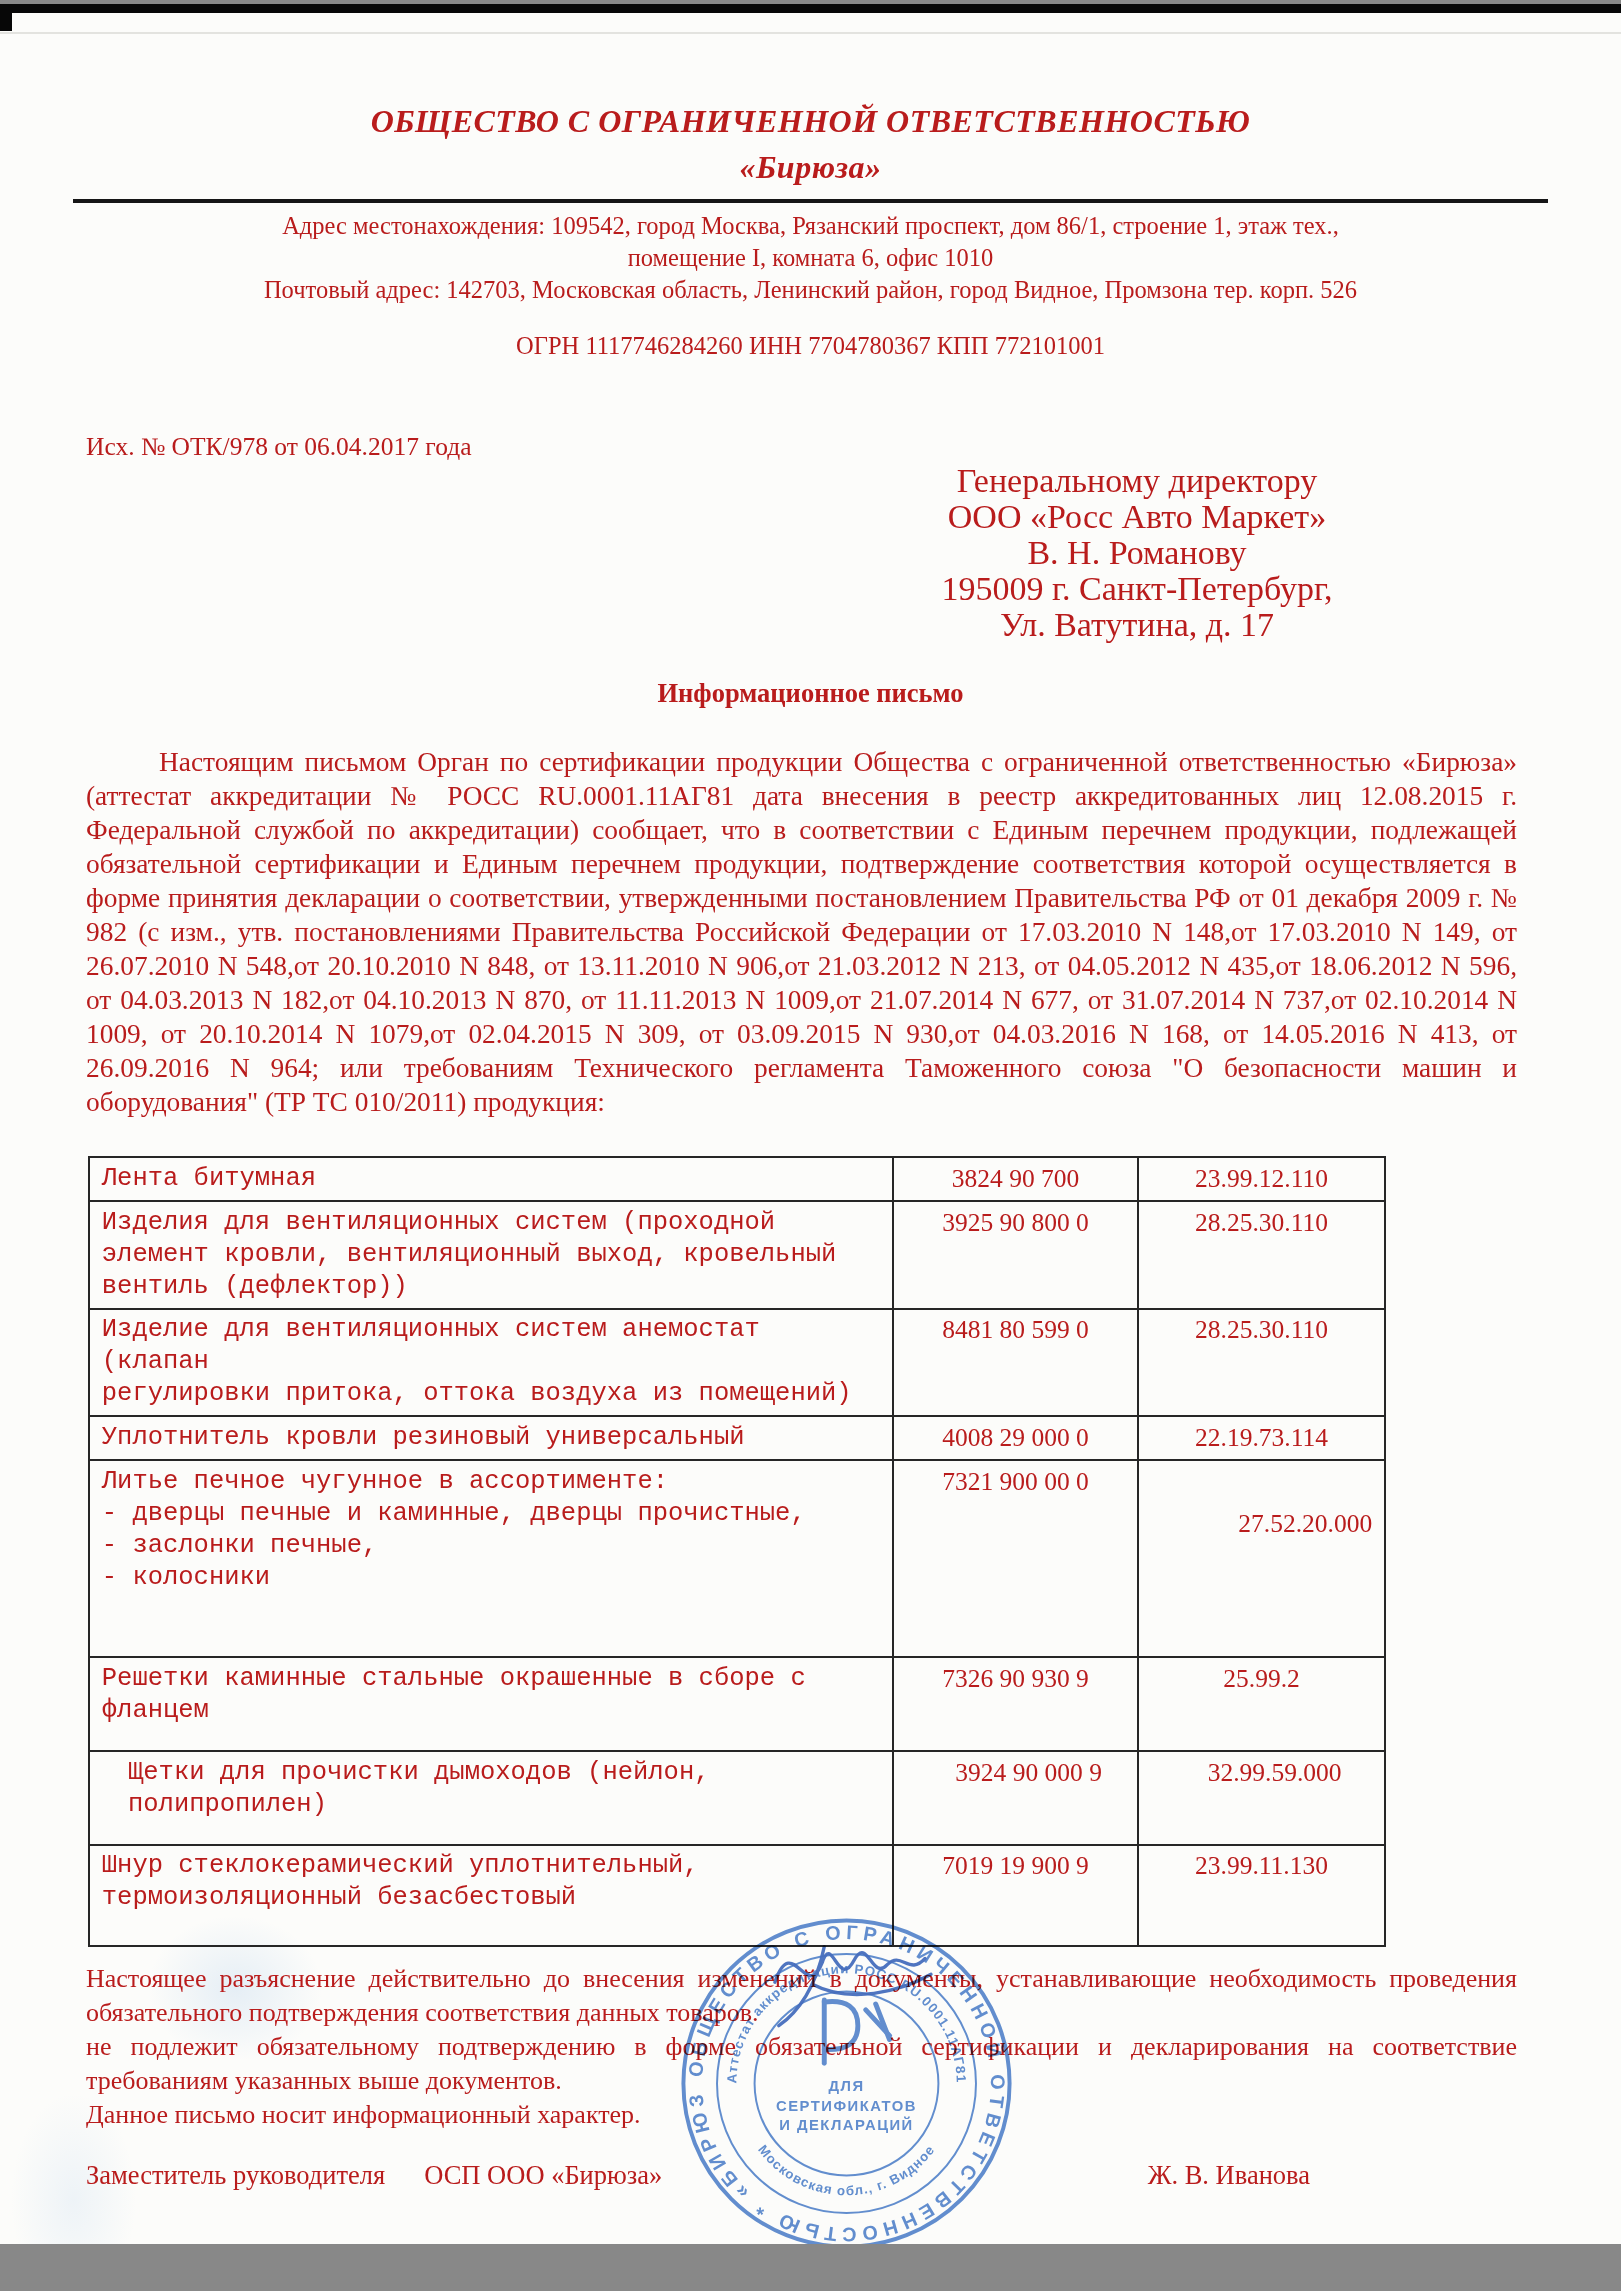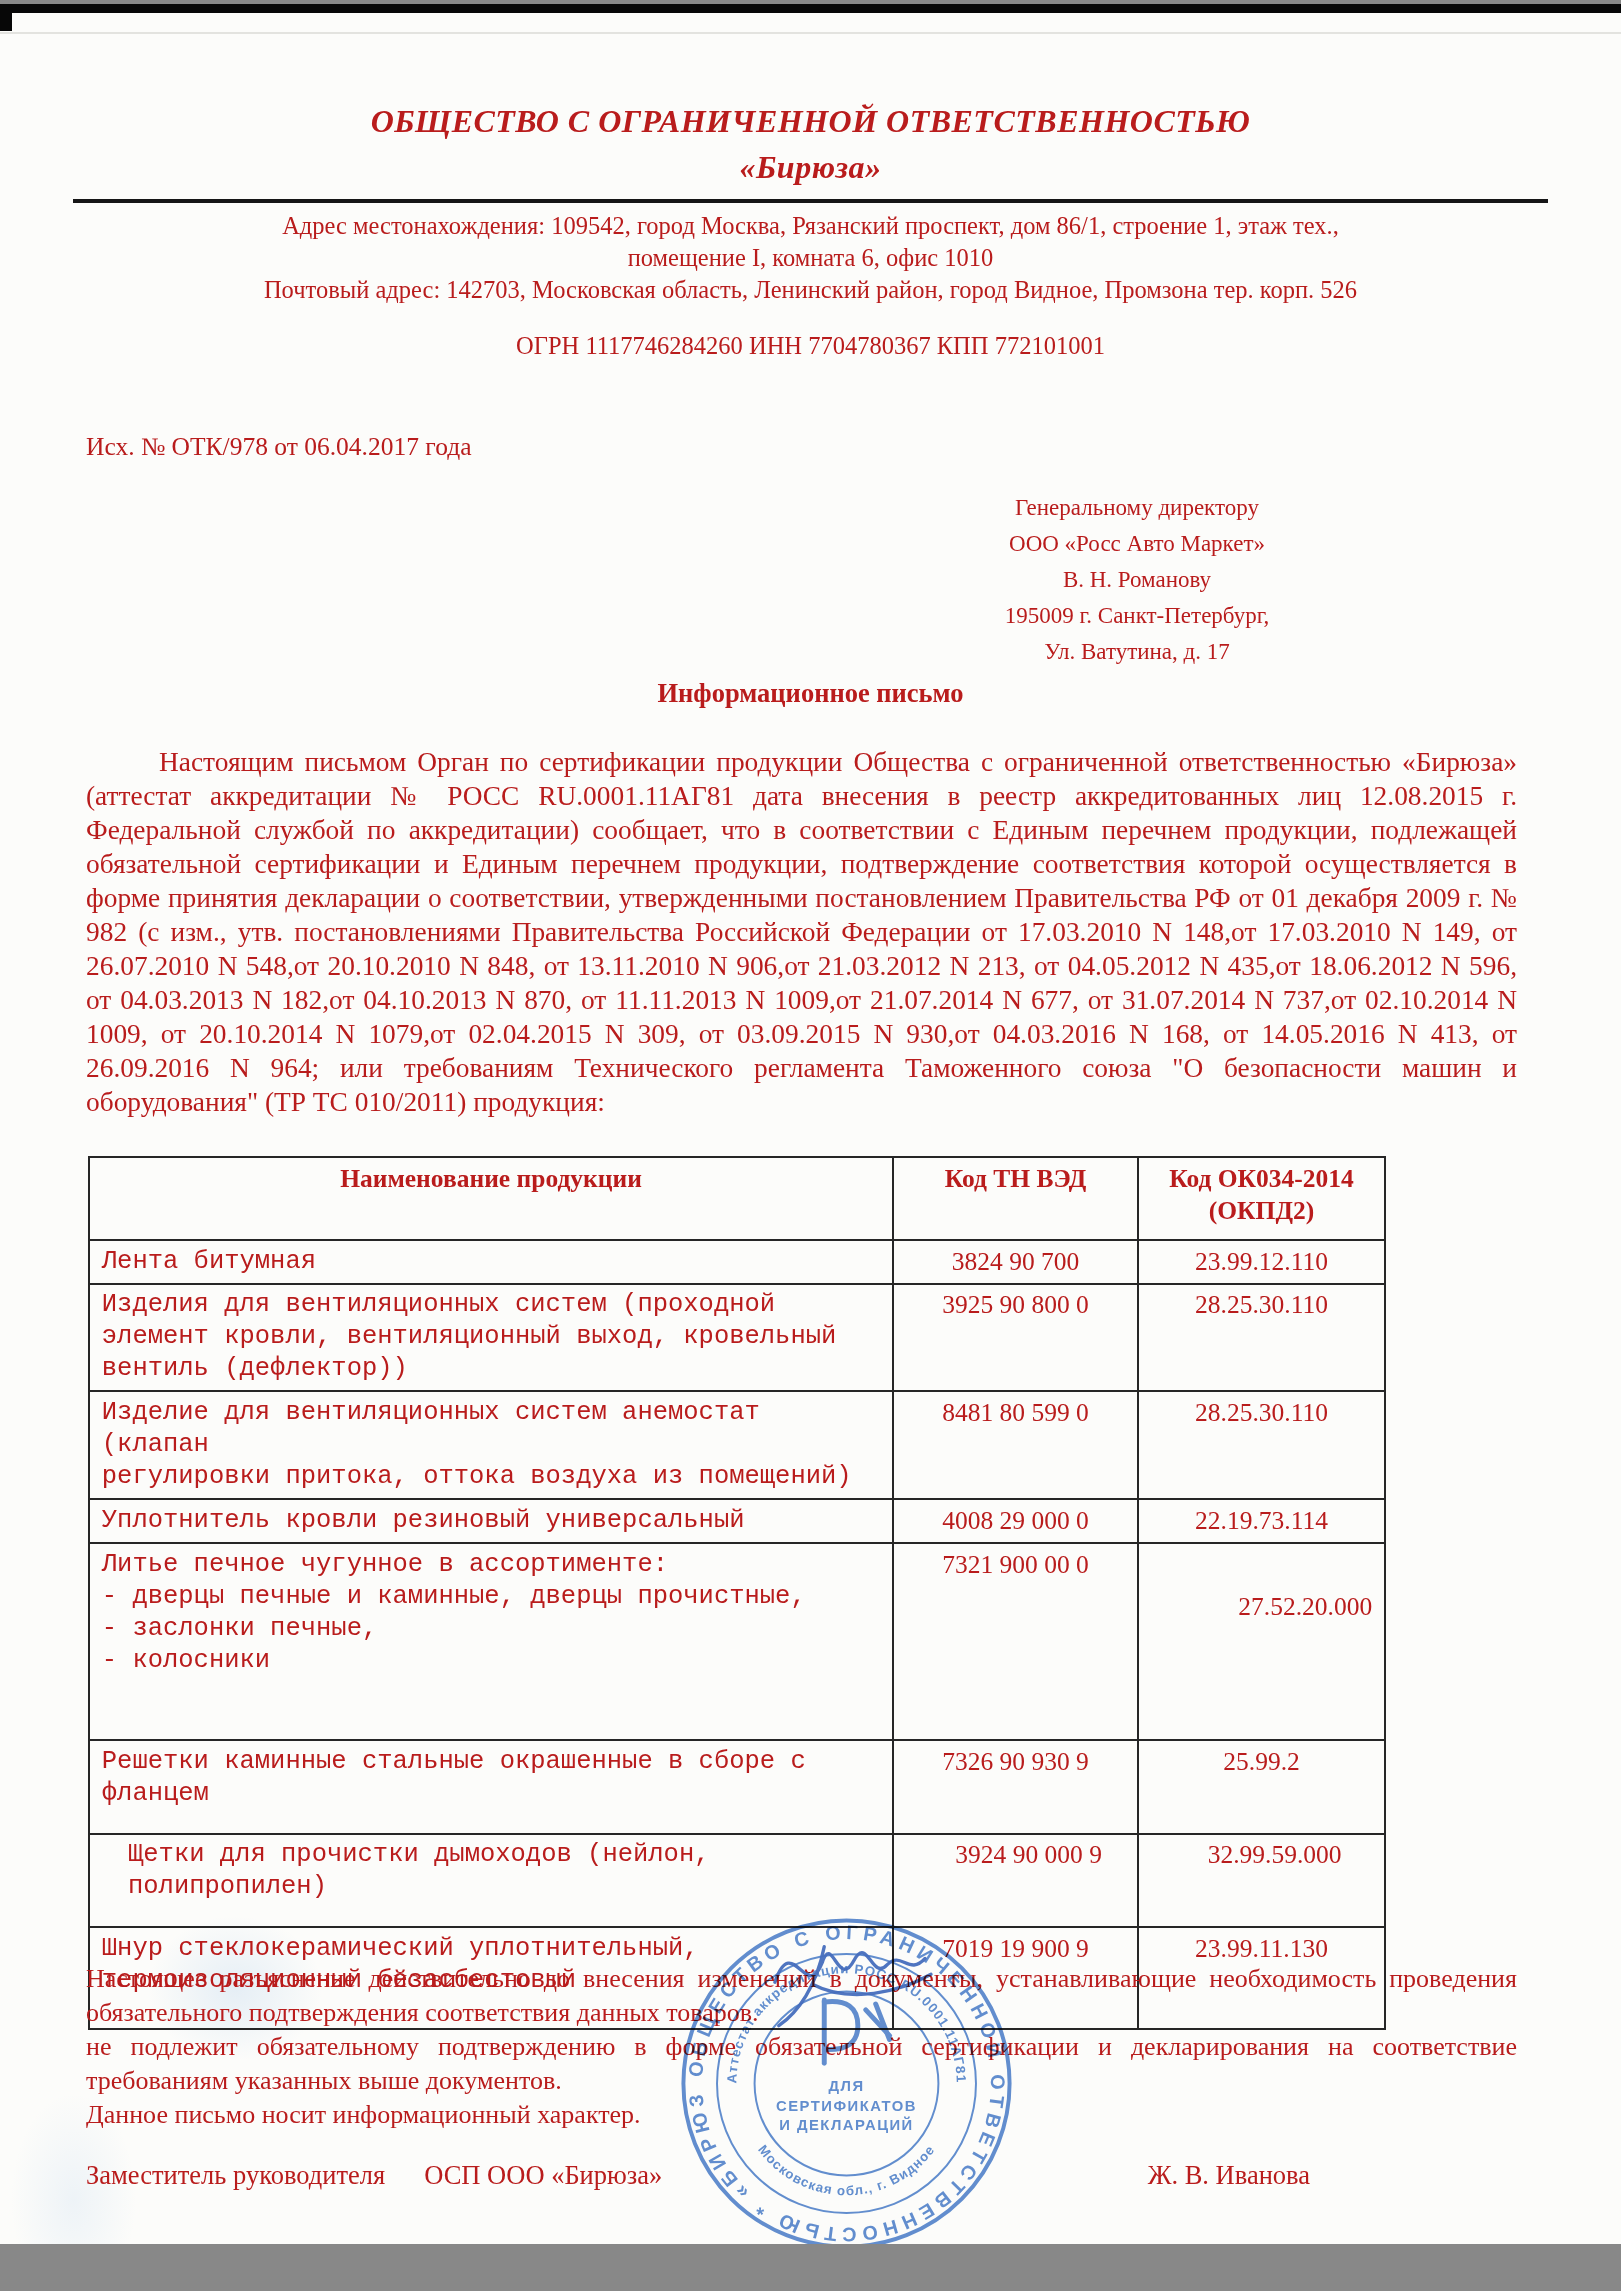--- a/index.html
+++ b/index.html
@@ -14,22 +14,22 @@
   .smudge2{position:absolute;left:9.8px;top:2088px;width:127px;height:216px;pointer-events:none;
           background:radial-gradient(ellipse at center,rgba(110,165,220,.10),rgba(110,165,220,0) 70%);}
   
   .header{position:absolute;top:94px;left:0;width:100%;text-align:center;}
   .org-title{font-size:32px;font-weight:bold;font-style:italic;line-height:46px;letter-spacing:0.5px;}
   .rule{height:3.9px;background:#161616;margin:8.8px 73px 6.9px 73px;}
   .addr{font-size:24.5px;line-height:32px;}
   .ogrn{margin-top:24.5px;font-size:24.5px;line-height:32px;}
   
   .ref-line{position:absolute;top:428px;left:86px;font-size:25.5px;}
-  .addressee{position:absolute;top:486px;left:833px;width:608px;text-align:center;
-             font-size:23px;line-height:36px;}
+  .addressee{position:absolute;top:459px;left:833px;width:608px;text-align:center;
+             font-size:34px;line-height:36px;}
   
   .subject{position:absolute;top:674px;left:0;width:100%;text-align:center;font-size:26.5px;font-weight:bold;}
   .body-par{position:absolute;top:741px;left:86px;width:1431px;font-size:27.4px;line-height:34px;
             text-align:justify;text-indent:73px;}
   
   .prod-table{position:absolute;top:1152px;left:88px;width:1296px;border-collapse:collapse;
               table-layout:fixed;font-size:25.5px;line-height:32px;}
   .prod-table th,.prod-table td{border:2.9px solid #262626;vertical-align:top;padding:4.9px 11.8px;}
   .prod-table th{font-weight:bold;text-align:center;height:71px;}
   .cell-name{text-align:left;white-space:pre-line;font-family:Liberation Mono, monospace;}
@@ -93,25 +93,20 @@
 
   <div class="body-par">Настоящим письмом Орган по сертификации продукции Общества с ограниченной ответственностью «Бирюза» (аттестат аккредитации № РОСС RU.0001.11АГ81 дата внесения в реестр аккредитованных лиц  12.08.2015 г. Федеральной службой по аккредитации) сообщает, что в соответствии с Единым перечнем продукции, подлежащей обязательной сертификации и Единым перечнем продукции, подтверждение соответствия которой осуществляется в форме принятия декларации о соответствии, утвержденными постановлением Правительства РФ от 01 декабря 2009 г. № 982 (с изм., утв. постановлениями Правительства Российской Федерации от 17.03.2010 N 148,от 17.03.2010 N 149, от 26.07.2010 N 548,от 20.10.2010 N 848, от 13.11.2010 N 906,от 21.03.2012 N 213, от 04.05.2012 N 435,от 18.06.2012 N 596, от 04.03.2013 N 182,от 04.10.2013 N 870, от 11.11.2013 N 1009,от 21.07.2014 N 677, от 31.07.2014 N 737,от 02.10.2014 N 1009, от 20.10.2014 N 1079,от 02.04.2015 N 309, от 03.09.2015 N 930,от 04.03.2016 N 168, от 14.05.2016 N 413, от 26.09.2016 N 964; или требованиям Технического регламента Таможенного союза "О безопасности машин и оборудования" (ТР ТС 010/2011) продукция:</div>
 
   <table class="prod-table">
     <colgroup>
         <col style="width:804px">
         <col style="width:245px">
         <col style="width:247px">
       </colgroup>
     <tbody>
-        <tr>
-      <th>Наименование продукции</th>
-      <th>Код ТН ВЭД</th>
-      <th>Код ОК034-2014 (ОКПД2)</th>
-    </tr>
     <tr>
       <td class="cell-name">Лента битумная</td>
       <td class="cell-code">3824 90 700</td>
       <td class="cell-code">23.99.12.110</td>
     </tr>
     <tr>
       <td class="cell-name">Изделия для вентиляционных систем (проходной
 элемент кровли, вентиляционный выход, кровельный
 вентиль (дефлектор))</td>
       <td class="cell-code">3925 90 800 0</td>

